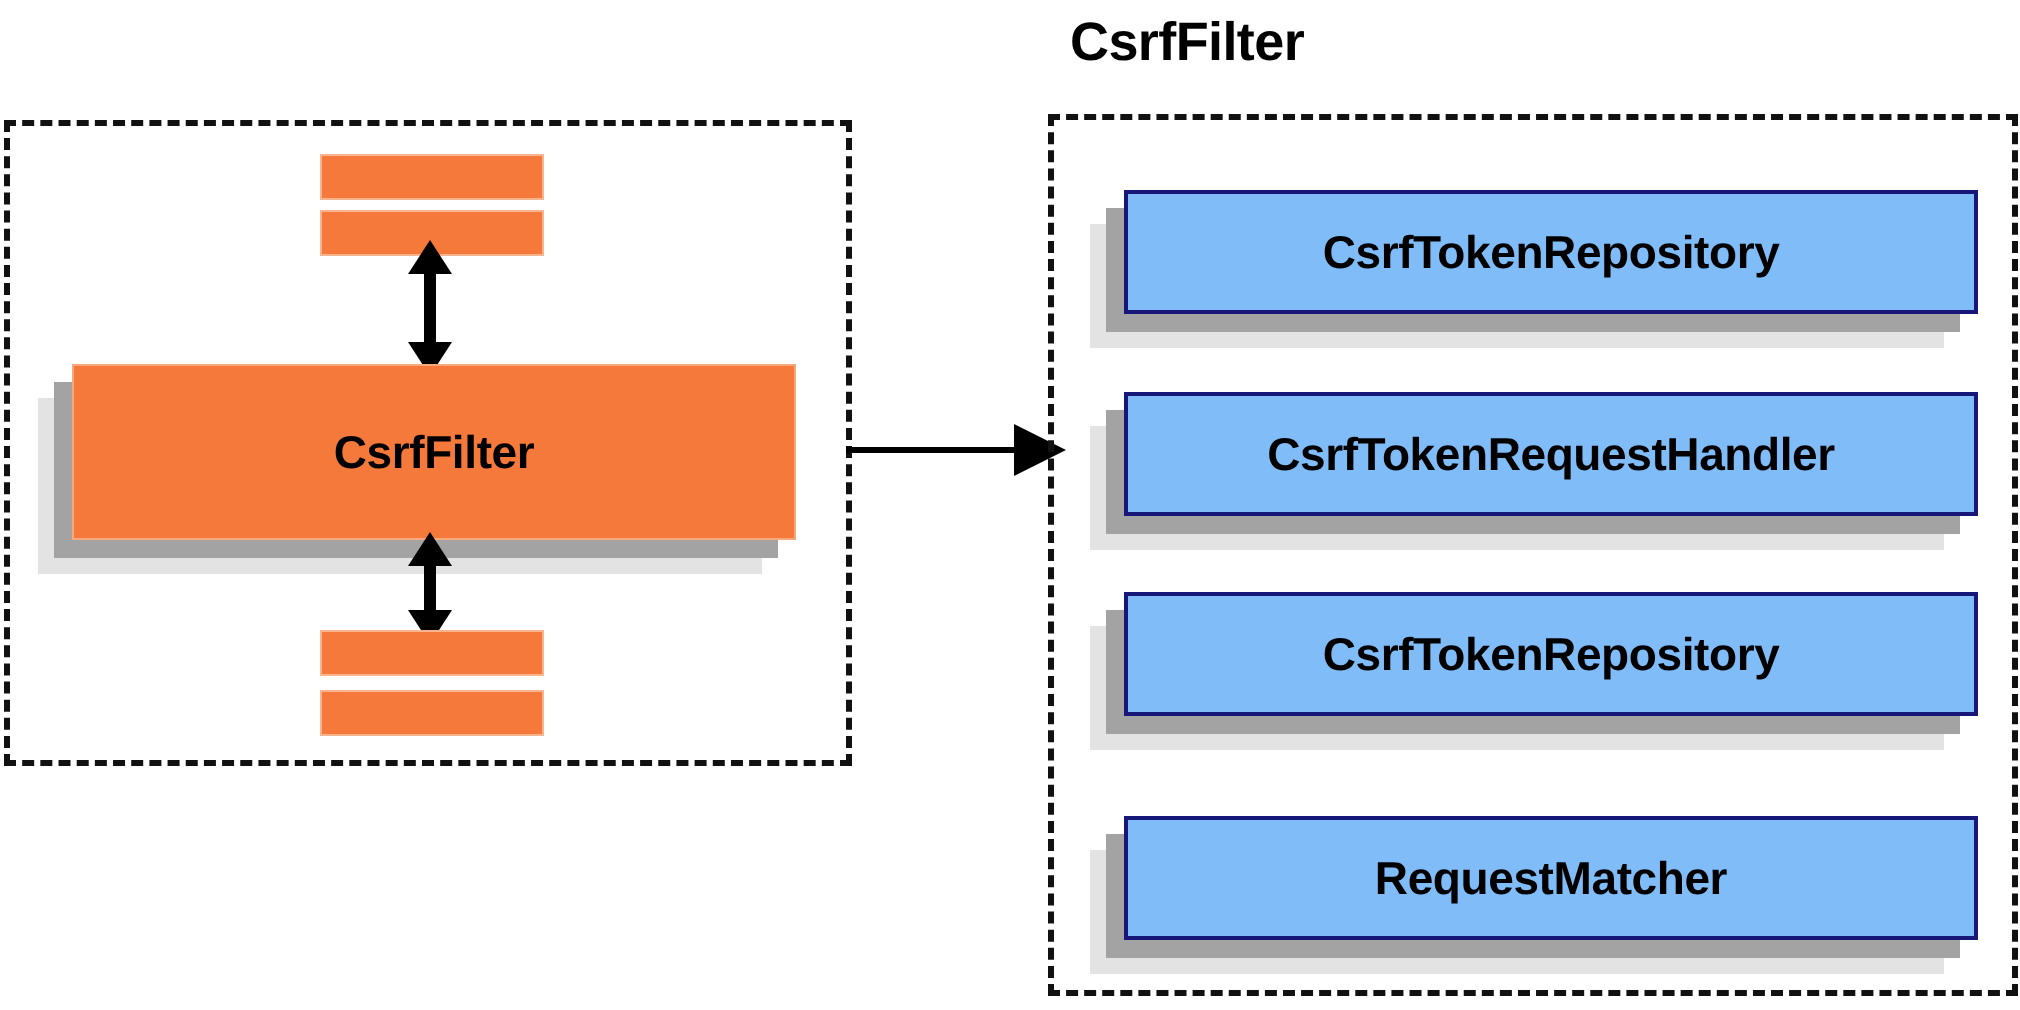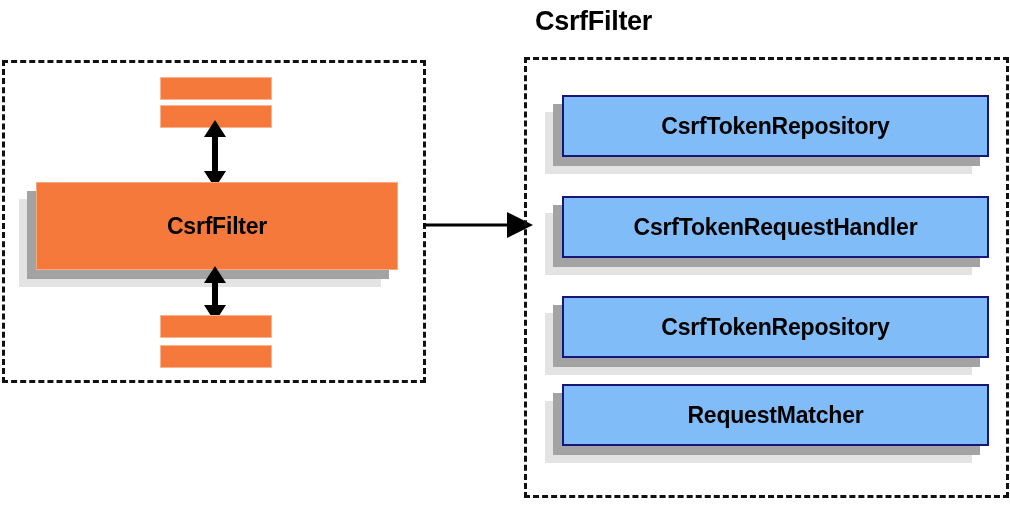--- a/index.html
+++ b/index.html
@@ -98,21 +98,21 @@
   }
 
   #card-csrffilter {
     left: 36px; top: 182px; width: 362px; height: 88px;
   }
 
   .card-blue { left: 562px; width: 427px; height: 62px; }
   #card-blue-0 { top: 95px; }
   #card-blue-1 { top: 196px; }
   #card-blue-2 { top: 296px; }
-  #card-blue-3 { top: 384px; padding-left: 38px; }
+  #card-blue-3 { top: 408px; padding-left: 38px; }
 
   
   .bar {
     position: absolute;
     box-sizing: border-box;
     background: #f5793b;
     border: 1px solid #f9b38f;
     left: 160px;
     width: 112px;
     height: 23px;

